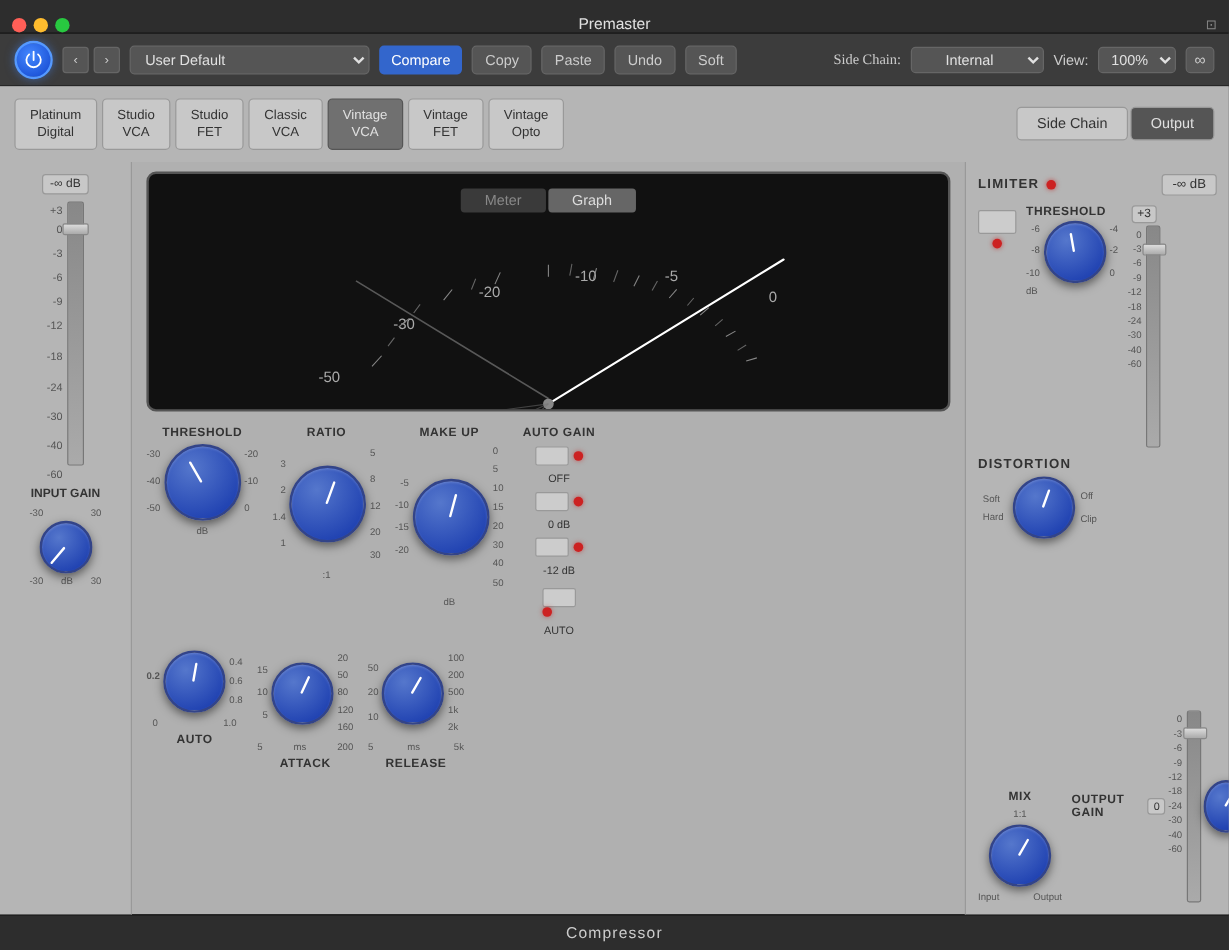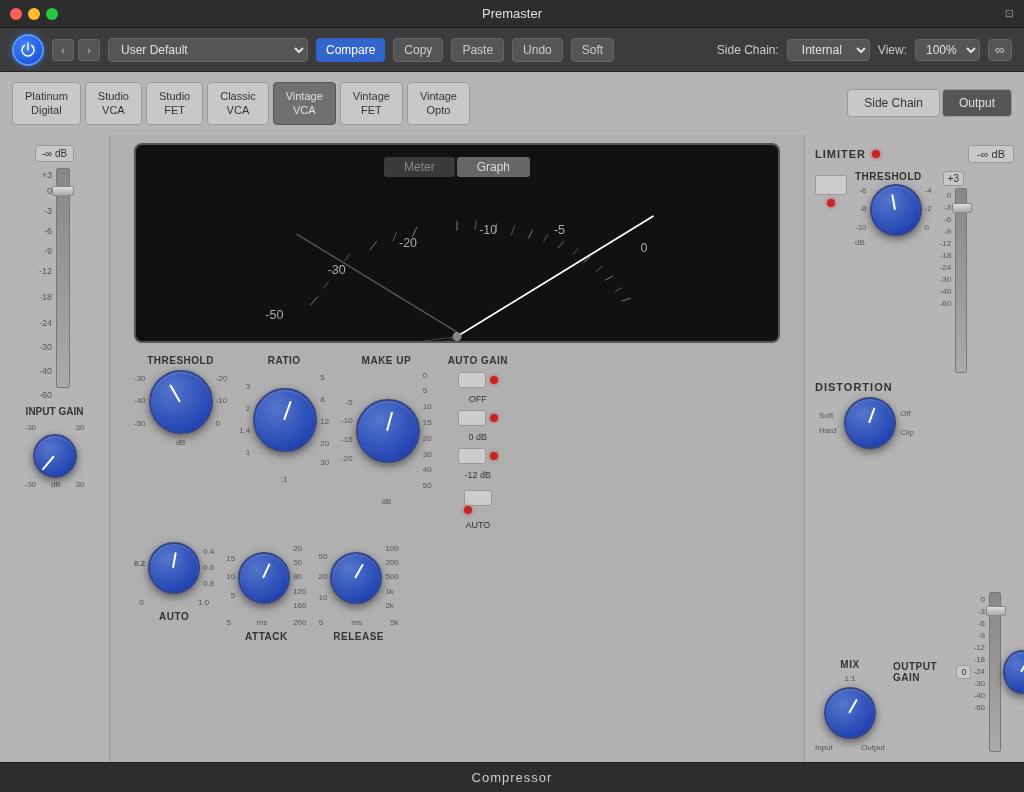--- a/index.html
+++ b/index.html
@@ -10,21 +10,21 @@
       height: 792px;
       overflow: hidden;
       user-select: none;
     }
 
     
     .titlebar {
       background: #2d2d2d;
       height: 28px;
       display: flex;
-      align-items: center;
+      align-items: flex-end;
       justify-content: center;
       position: relative;
       border-bottom: 1px solid #1a1a1a;
     }
     .titlebar-title {
       color: #e0e0e0;
       font-size: 13px;
       font-weight: 500;
     }
     .titlebar-controls {
@@ -101,28 +101,28 @@
       background: #555;
       color: #ccc;
       border: 1px solid #666;
       border-radius: 4px;
       padding: 3px 10px;
       font-size: 12px;
       cursor: pointer;
       height: 24px;
     }
     .spacer { flex: 1; }
-    .sidechain-label { color: #ccc; font-size: 12px; }
+    .sidechain-label { color: #ccc; font-size: 12px; font-family: Liberation Serif, serif; }
     .sidechain-select {
       background: #555;
       color: #e0e0e0;
       border: 1px solid #666;
       border-radius: 4px;
       height: 22px;
-      padding: 0 10px;
+      padding: 0 24px;
       font-size: 12px;
       cursor: pointer;
     }
     .view-label { color: #ccc; font-size: 12px; }
     .view-select {
       background: #555;
       color: #e0e0e0;
       border: 1px solid #666;
       border-radius: 4px;
       height: 22px;
@@ -191,21 +191,21 @@
     }
     .sc-out-btn.active {
       background: #555;
       color: #e0e0e0;
     }
 
     
     .content-area {
       display: flex;
       flex: 1;
-      gap: 16px;
+      gap: 4px;
     }
 
     
     .left-panel {
       width: 110px;
       background: #b5b5b5;
       display: flex;
       flex-direction: column;
       align-items: center;
       padding: 10px 5px;

